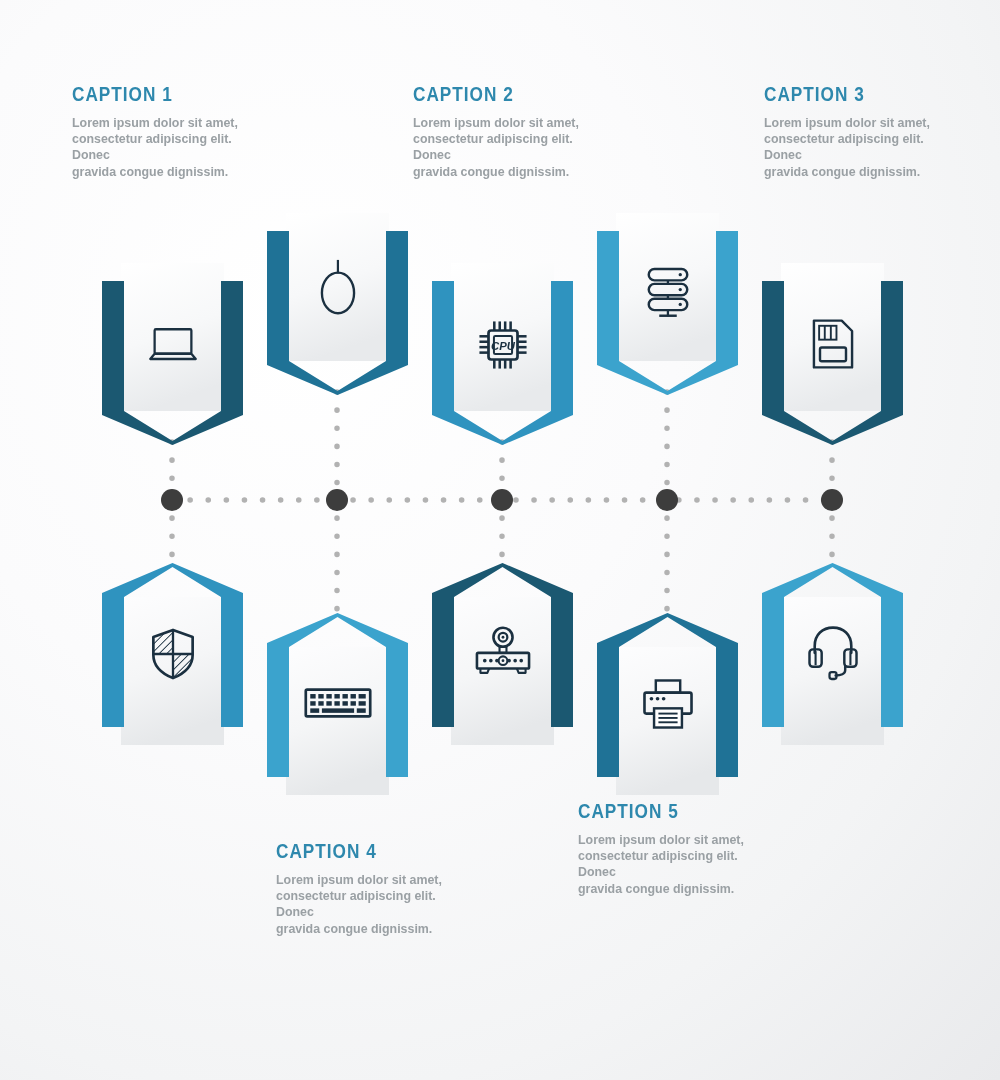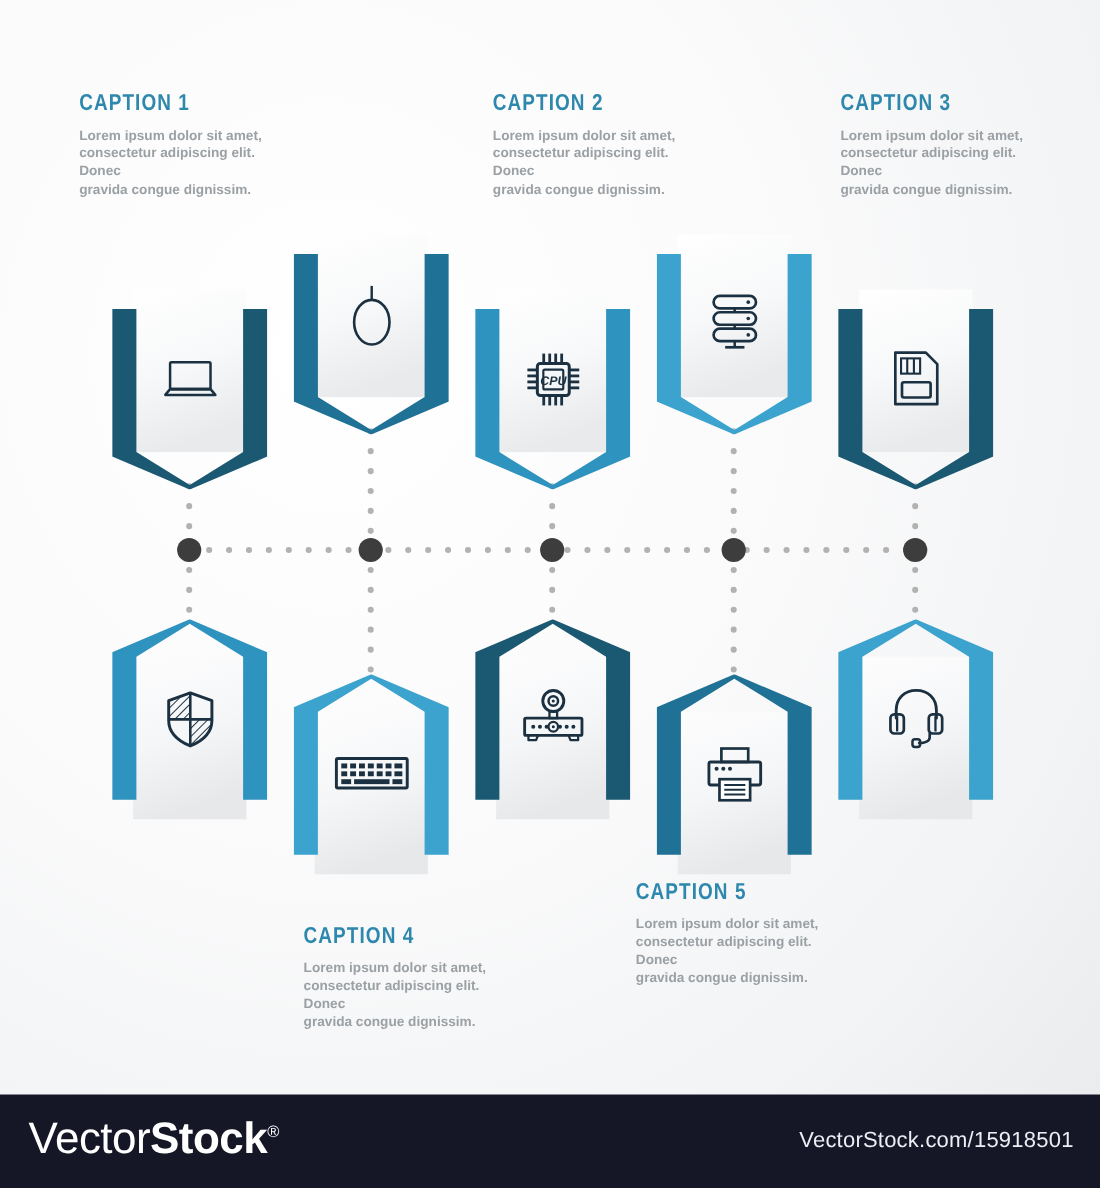--- a/index.html
+++ b/index.html
@@ -389,21 +389,21 @@
     </div>
   </div>
 
   <div class="caption" style="left:72px; top:82px;">
     <div class="cap-title">CAPTION 1</div>
     <div class="cap-body">Lorem ipsum dolor sit amet,
 consectetur adipiscing elit. Donec
 gravida congue dignissim.</div>
   </div>
 
-  <div class="caption" style="left:413px; top:82px;margin-left:35px;">
+  <div class="caption" style="left:413px; top:82px;">
     <div class="cap-title">CAPTION 2</div>
     <div class="cap-body">Lorem ipsum dolor sit amet,
 consectetur adipiscing elit. Donec
 gravida congue dignissim.</div>
   </div>
 
   <div class="caption" style="left:764px; top:82px;">
     <div class="cap-title">CAPTION 3</div>
     <div class="cap-body">Lorem ipsum dolor sit amet,
 consectetur adipiscing elit. Donec
@@ -417,18 +417,14 @@
 gravida congue dignissim.</div>
   </div>
 
   <div class="caption" style="left:578px; top:799px;">
     <div class="cap-title">CAPTION 5</div>
     <div class="cap-body">Lorem ipsum dolor sit amet,
 consectetur adipiscing elit. Donec
 gravida congue dignissim.</div>
   </div>
 
-  <div id="footer">
-    <div class="logo"><span>Vector</span><b>Stock</b><sup>®</sup></div>
-    <div class="url">VectorStock.com/15918501</div>
-  </div>
 
 </div>
 
 </body></html>

